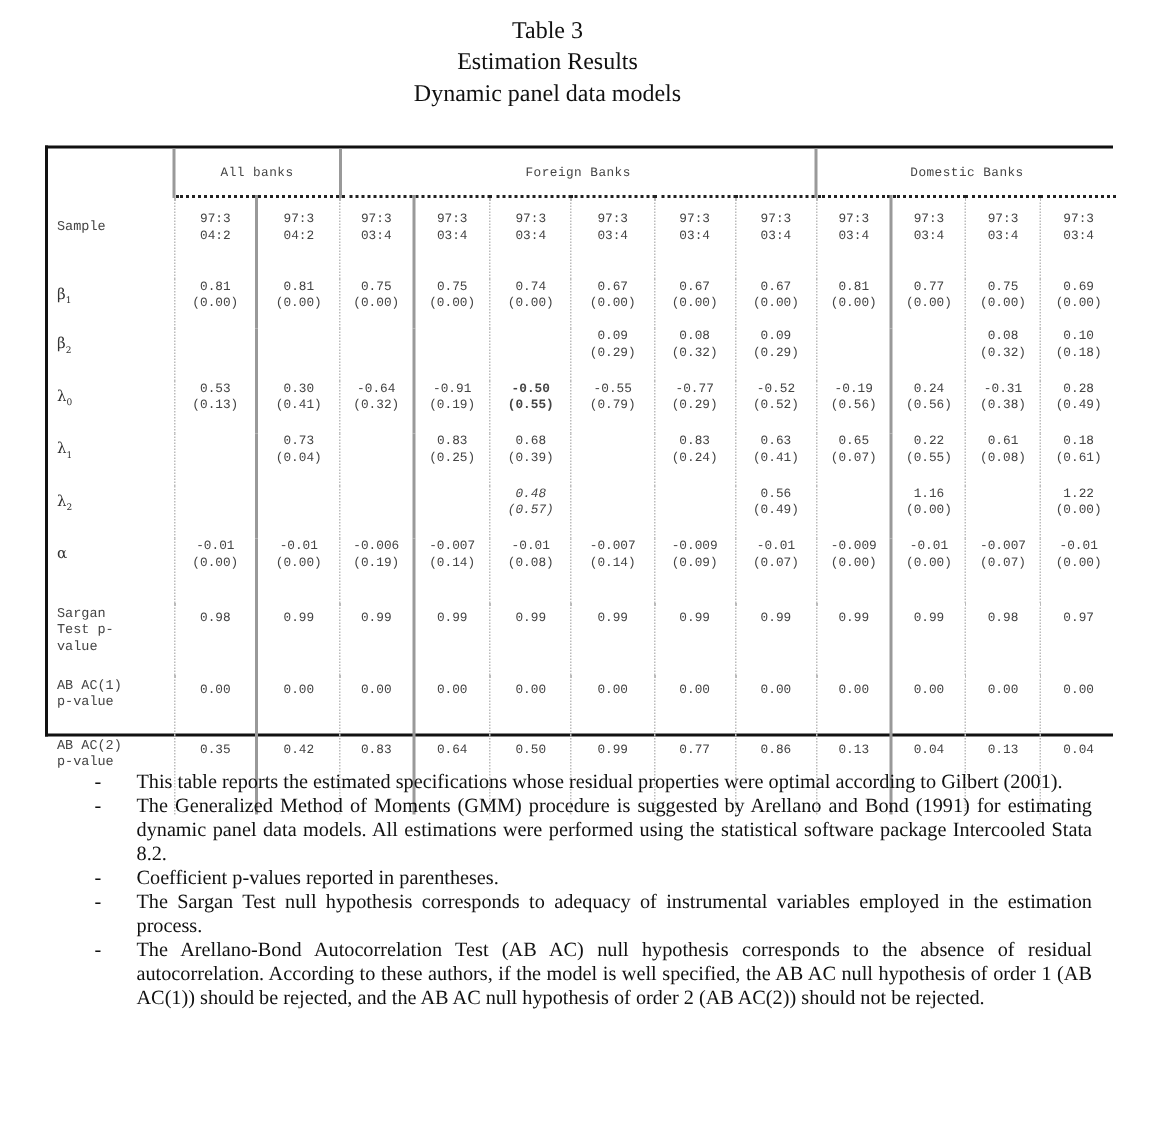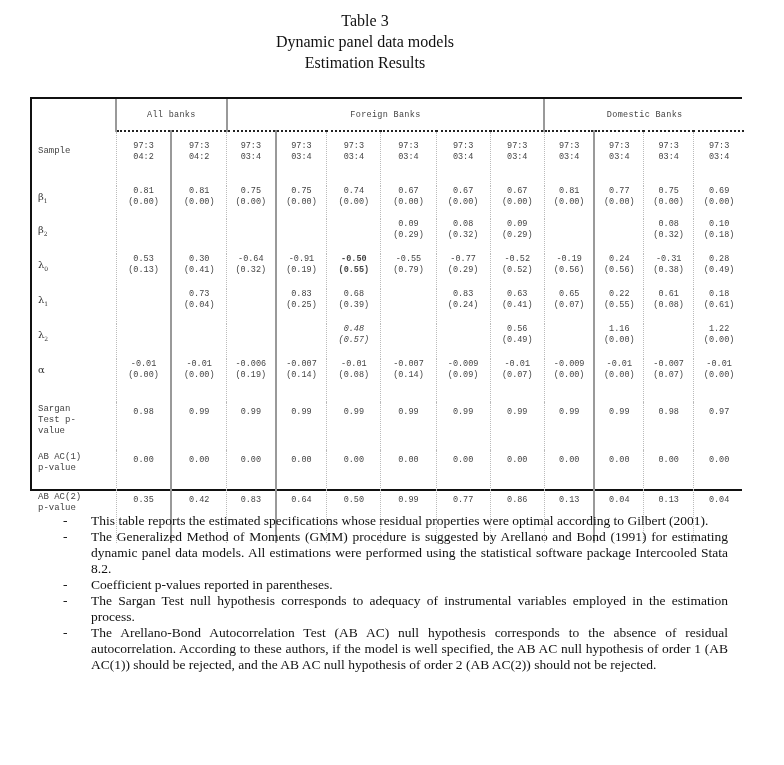--- a/index.html
+++ b/index.html
@@ -36,22 +36,22 @@
     font-family: "Liberation Serif", serif; font-size: 13.5px; line-height: 16px; color: #111; }
   .notes-heading { margin-bottom: 2px; }
   .note-item { position: relative; padding-left: 53px; text-align: justify; }
   .note-dash { position: absolute; left: 25px; top: 0; }
 </style>
 </head>
 <body>
 
 <div class="title-block">
   <div>Table 3</div>
+  <div>Estimation Results</div>
   <div>Dynamic panel data models</div>
-  <div>Estimation Results</div>
 </div>
 
 <div class="tbl">
   <table>
     <colgroup>
       <col style="width:84px">
       <col style="width:55px">
         <col style="width:55px">
       <col style="width:49px">
         <col style="width:51px">

